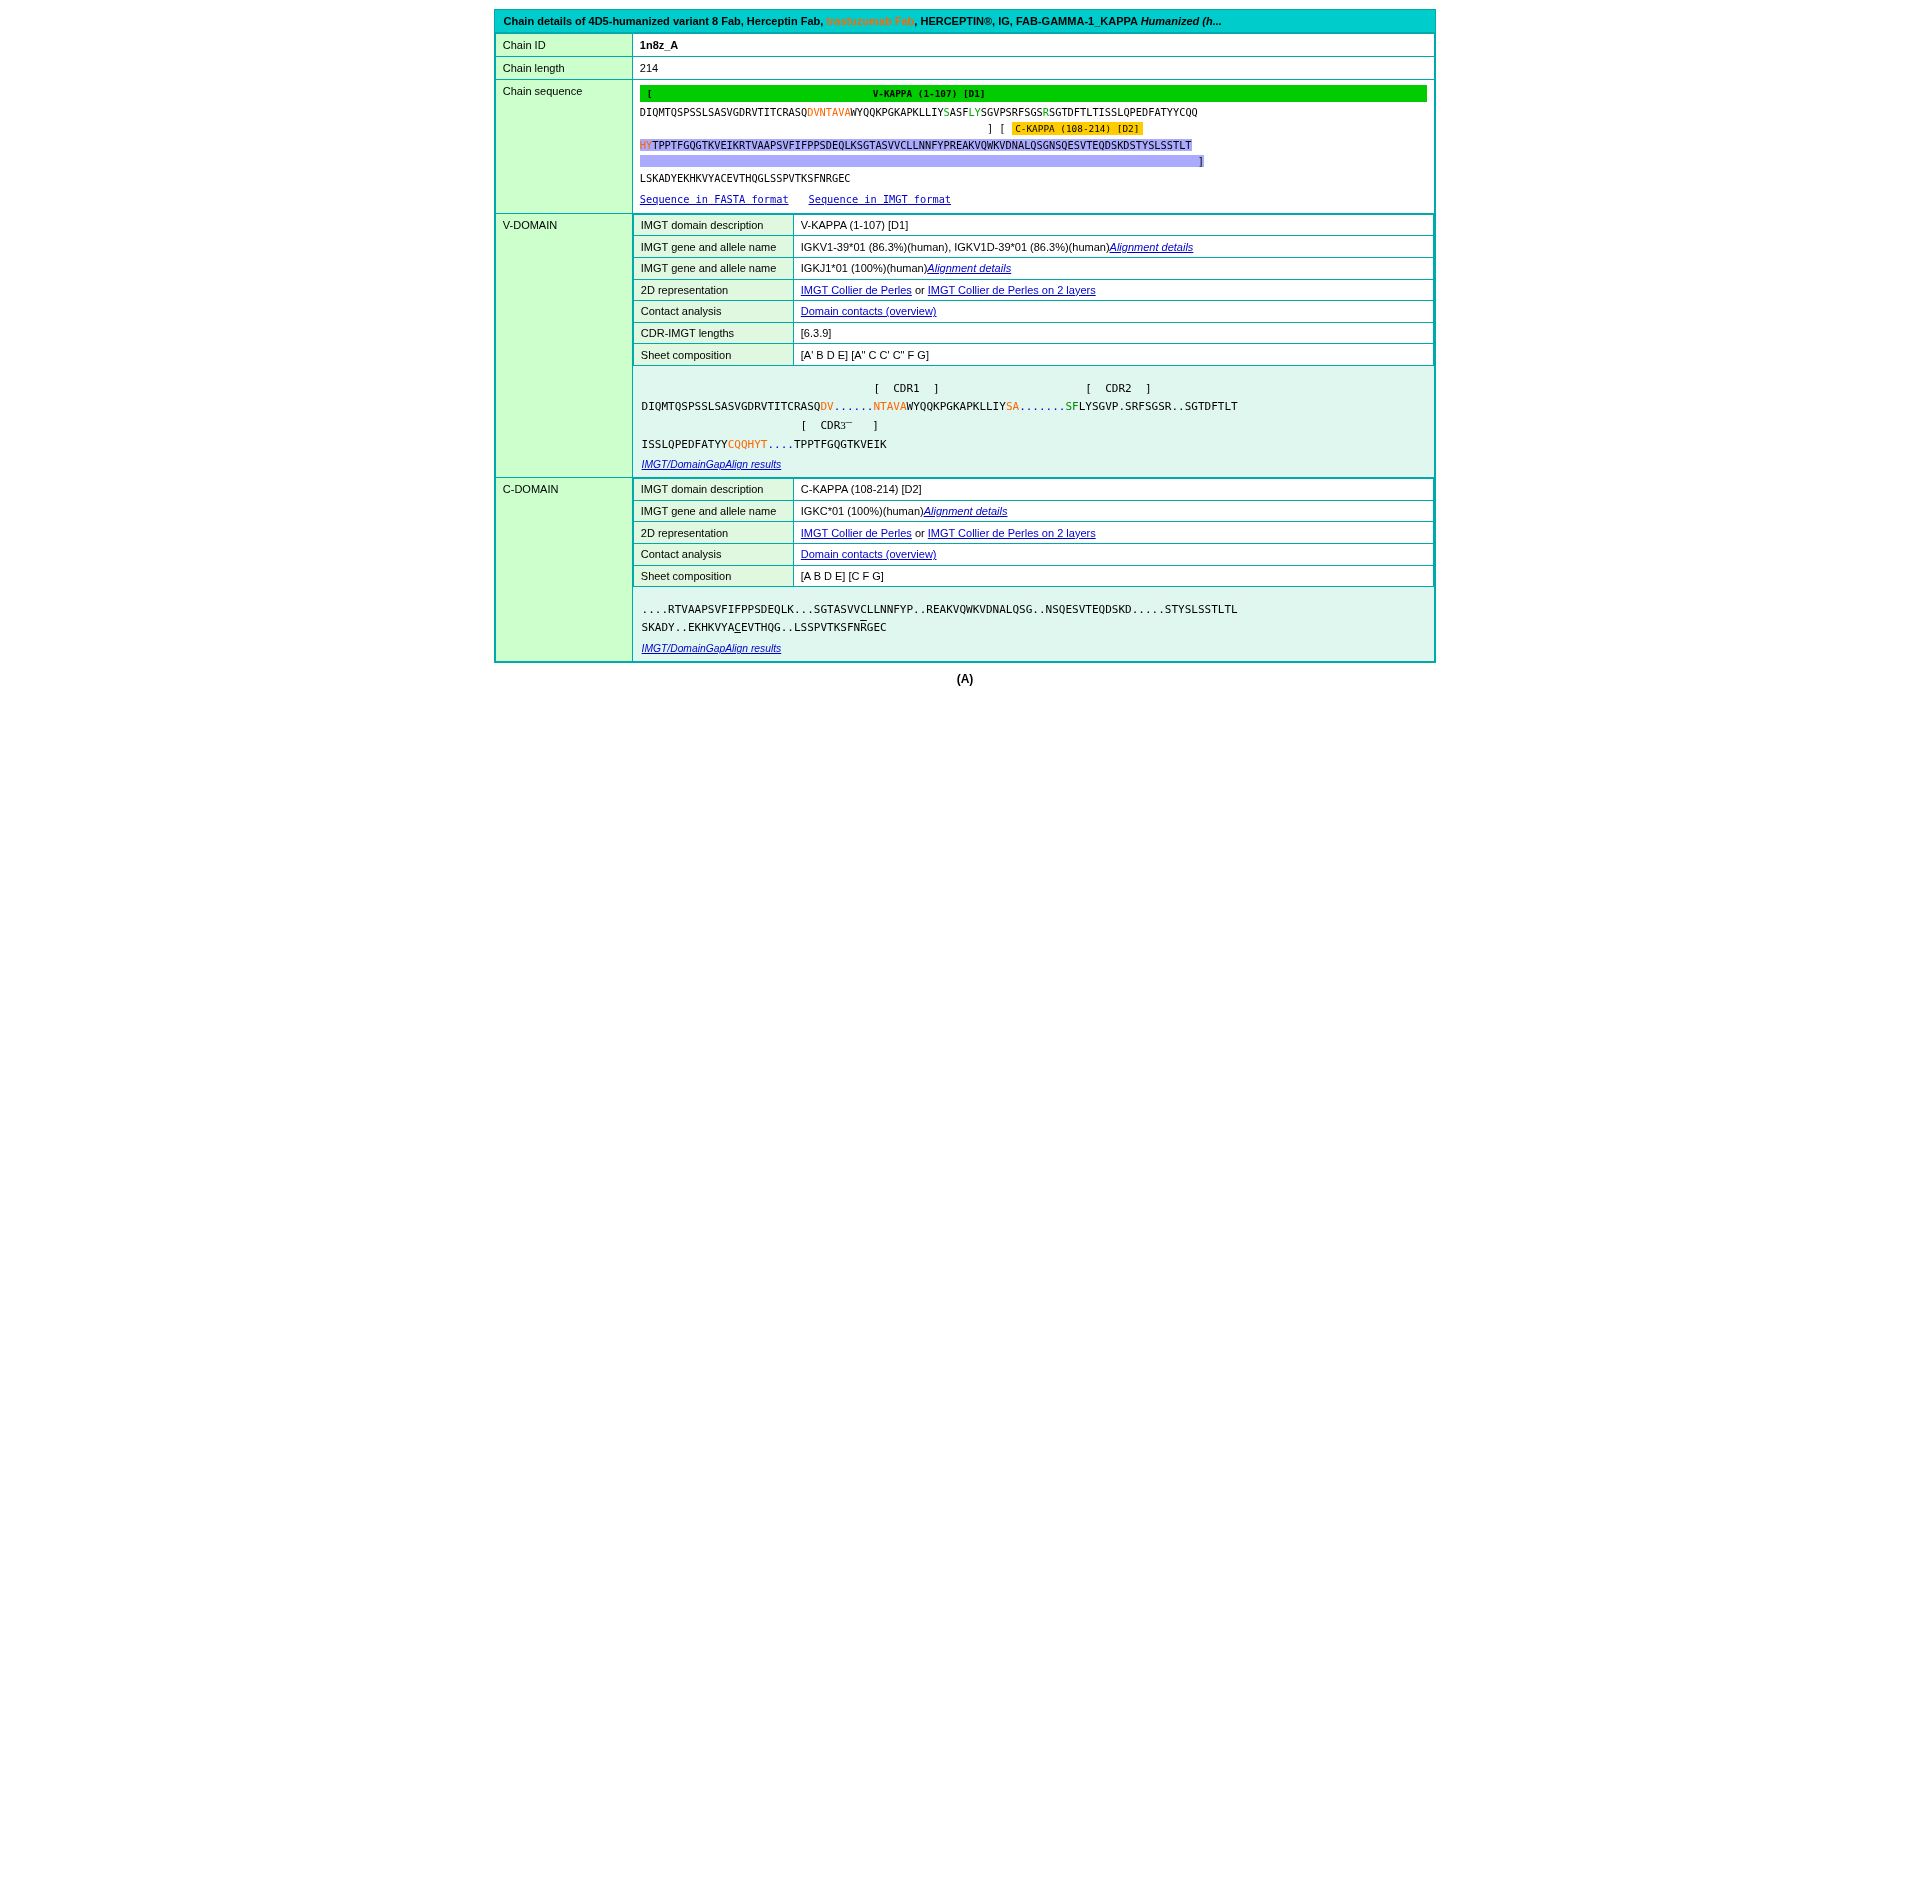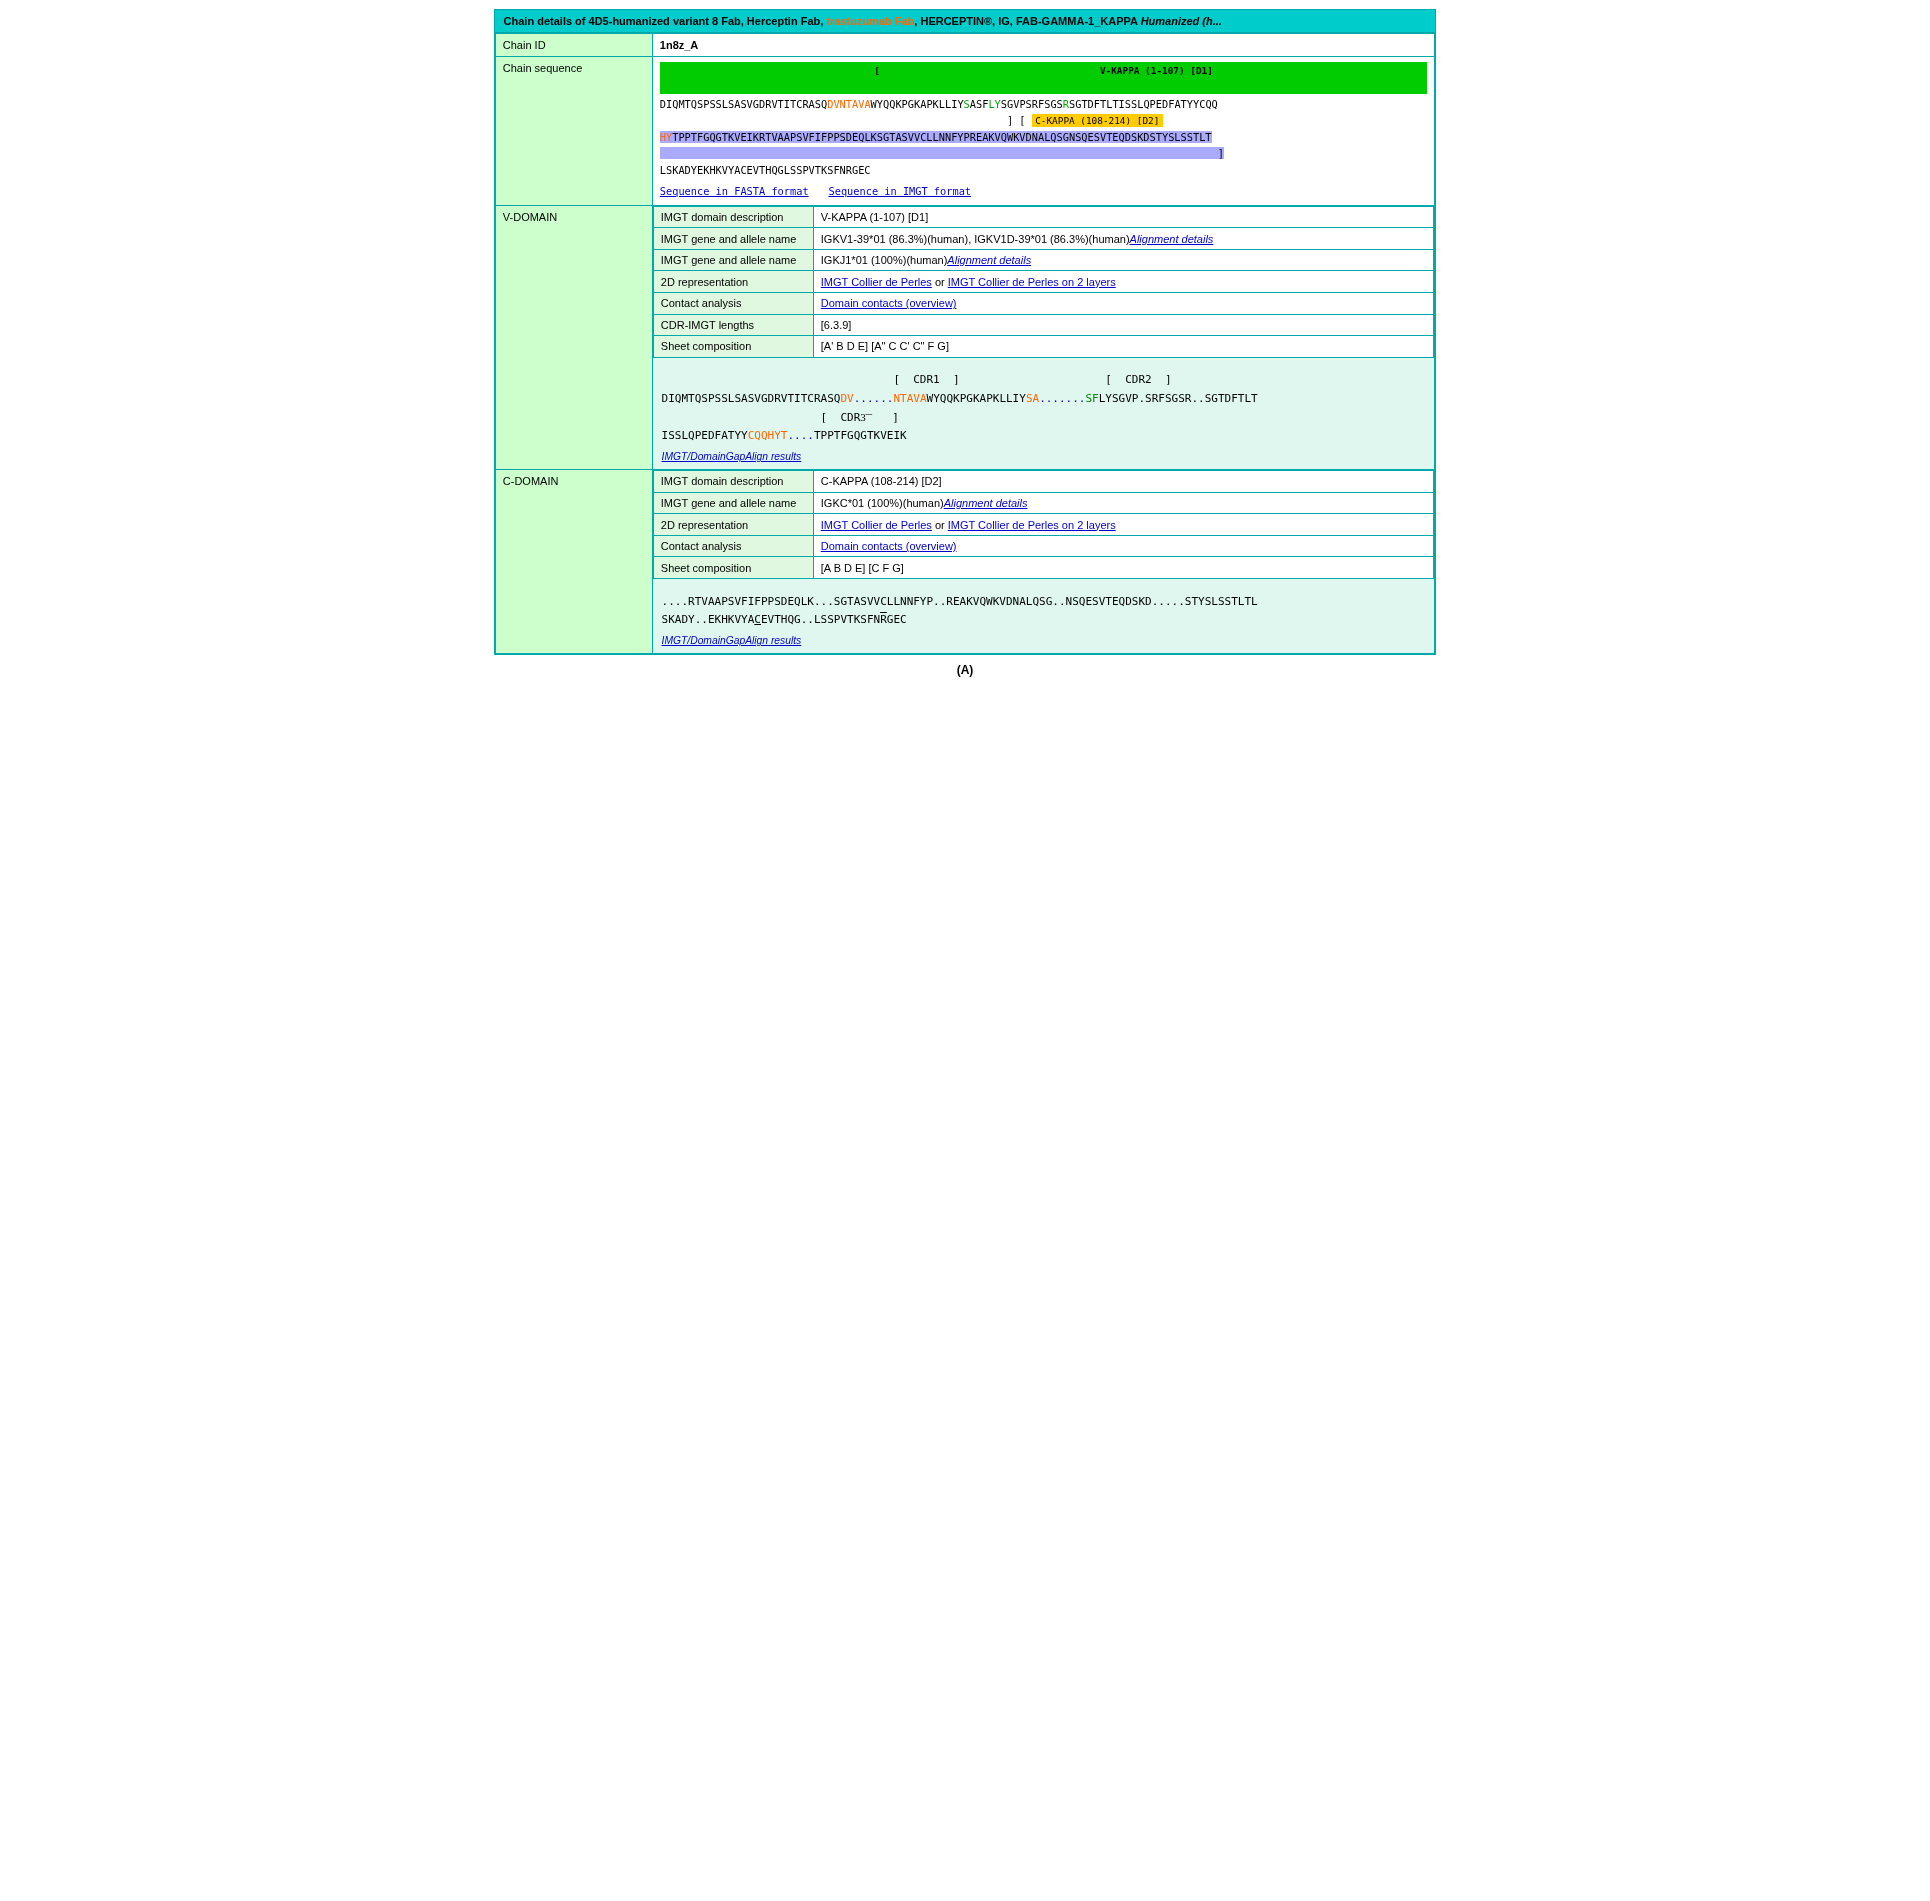--- a/index.html
+++ b/index.html
@@ -19,21 +19,21 @@
     .title-bar .italic { font-style: italic; }
     
     table.main-table { width: 100%; border-collapse: collapse; }
     table.main-table > tbody > tr > td {
       border: 0.9px solid #00aaaa;
       vertical-align: top;
       padding: 5.1px 6.8px;
     }
     table.main-table > tbody > tr > td:first-child {
       background: #ccffcc;
-      width: 157px;
+      width: 137px;
       font-weight: normal;
       color: #000;
     }
     table.main-table > tbody > tr > td:last-child {
       background: #fff;
     }
     
     .chain-id-val { font-weight: bold; }
     
     .sequence-block {
@@ -86,20 +86,24 @@
   <table class="main-table">
     <tbody>
 
       <tr>
         <td>Chain ID</td>
         <td>
           <span class="chain-id-val">1n8z_A</span>
         </td>
       </tr>
 
+      <tr>
+        <td>Chain length</td>
+        <td>214</td>
+      </tr>
 
 
       <tr>
         <td>Chain sequence</td>
         <td>
           <div class="sequence-block">
 
             <div style="position:relative; margin-bottom:1.7px;">
               <span style="display:block; background:#00cc00; text-align:center; font-family:monospace; font-size:9.4px; padding:0.9px 3.4px; color:#000;font-weight:bold;">
                 [&nbsp;&nbsp;&nbsp;&nbsp;&nbsp;&nbsp;&nbsp;&nbsp;&nbsp;&nbsp;&nbsp;&nbsp;&nbsp;&nbsp;&nbsp;&nbsp;&nbsp;&nbsp;&nbsp;&nbsp;&nbsp;&nbsp;&nbsp;&nbsp;&nbsp;&nbsp;&nbsp;&nbsp;&nbsp;&nbsp;&nbsp;&nbsp;&nbsp;&nbsp;&nbsp;&nbsp;&nbsp;&nbsp; V-KAPPA (1-107) [D1] &nbsp;&nbsp;&nbsp;&nbsp;&nbsp;&nbsp;&nbsp;&nbsp;&nbsp;&nbsp;&nbsp;&nbsp;&nbsp;&nbsp;&nbsp;&nbsp;&nbsp;&nbsp;&nbsp;&nbsp;&nbsp;&nbsp;&nbsp;&nbsp;&nbsp;&nbsp;&nbsp;&nbsp;&nbsp;&nbsp;&nbsp;&nbsp;&nbsp;&nbsp;&nbsp;&nbsp;&nbsp;&nbsp;&nbsp;&nbsp;&nbsp;&nbsp;&nbsp;&nbsp;&nbsp;&nbsp;&nbsp;&nbsp;&nbsp;&nbsp;&nbsp;&nbsp;&nbsp;&nbsp;&nbsp;&nbsp;&nbsp;&nbsp;&nbsp;&nbsp;&nbsp;&nbsp;&nbsp;&nbsp;&nbsp;&nbsp;&nbsp;&nbsp;&nbsp;&nbsp;&nbsp;&nbsp;&nbsp;&nbsp;&nbsp;&nbsp;

